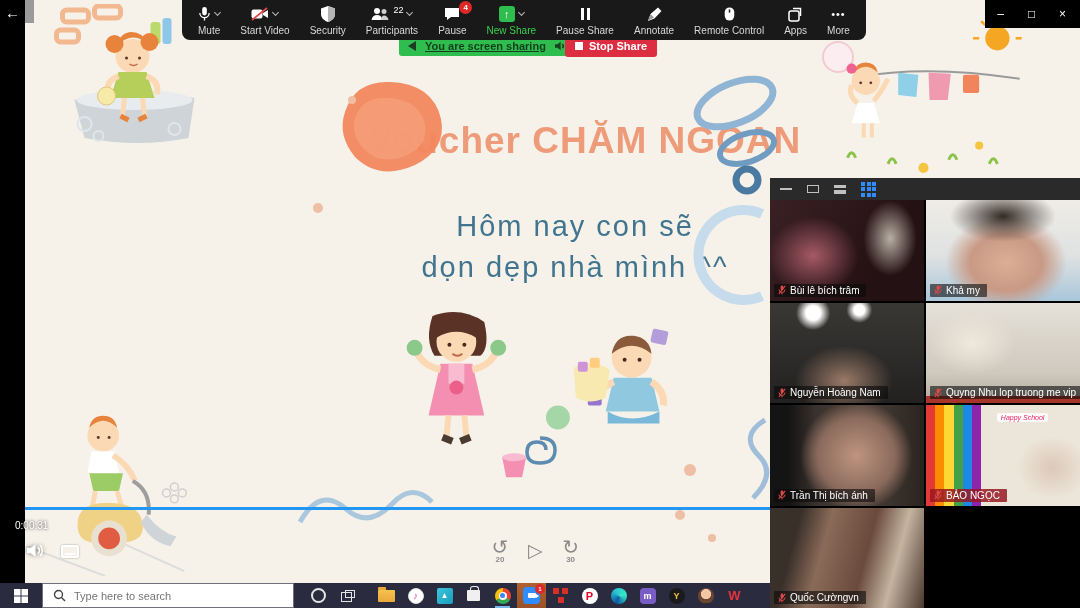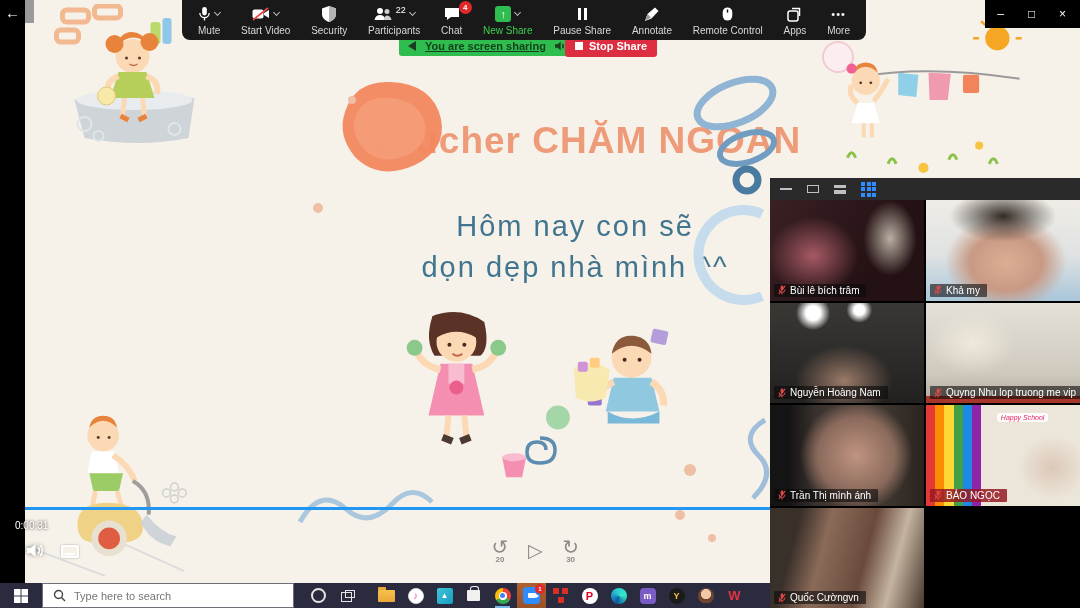--- a/index.html
+++ b/index.html
@@ -380,21 +380,21 @@
       </div>
       <div class="tb-label">Participants</div>
     </div>
     <div class="tb-item">
       <div class="ico-row">
         <svg width="16" height="14" viewBox="0 0 16 14">
             <path d="M1 1 h14 v9 h-8 l-4 3 v-3 h-2 z" fill="#fff"></path>
           </svg>
         <span class="badge">4</span>
       </div>
-      <div class="tb-label">Chat</div>
+      <div class="tb-label">Pause</div>
     </div>
     <div class="tb-item">
       <div class="ico-row">
         <span class="share-sq">↑</span>
         <span class="chev"></span>
       </div>
       <div class="tb-label green">New Share</div>
     </div>
     <div class="tb-item">
       <div class="ico-row">
@@ -526,21 +526,21 @@
         </div>
       </div>
       <div class="tile v4">
         <div class="name-tag">
           <svg width="8" height="10" viewBox="0 0 8 10">
               <rect x="2.6" y="0.5" width="2.8" height="5" rx="1.4" fill="#e04848"></rect>
               <path d="M1 4.5 a3 3 0 0 0 6 0" stroke="#e04848" stroke-width="1" fill="none"></path>
               <line x1="4" y1="8" x2="4" y2="9.5" stroke="#e04848" stroke-width="1"></line>
               <line x1="0.8" y1="9" x2="7.2" y2="0.8" stroke="#e04848" stroke-width="1.1"></line>
             </svg>
-          <span>Trần Thị mình ánh</span>
+          <span>Trần Thị bích ánh</span>
         </div>
       </div>
       <div class="tile v5">
         <span class="poster">Happy School</span>
         <div class="name-tag red">
           <svg width="8" height="10" viewBox="0 0 8 10">
               <rect x="2.6" y="0.5" width="2.8" height="5" rx="1.4" fill="#e04848"></rect>
               <path d="M1 4.5 a3 3 0 0 0 6 0" stroke="#e04848" stroke-width="1" fill="none"></path>
               <line x1="4" y1="8" x2="4" y2="9.5" stroke="#e04848" stroke-width="1"></line>
               <line x1="0.8" y1="9" x2="7.2" y2="0.8" stroke="#e04848" stroke-width="1.1"></line>

